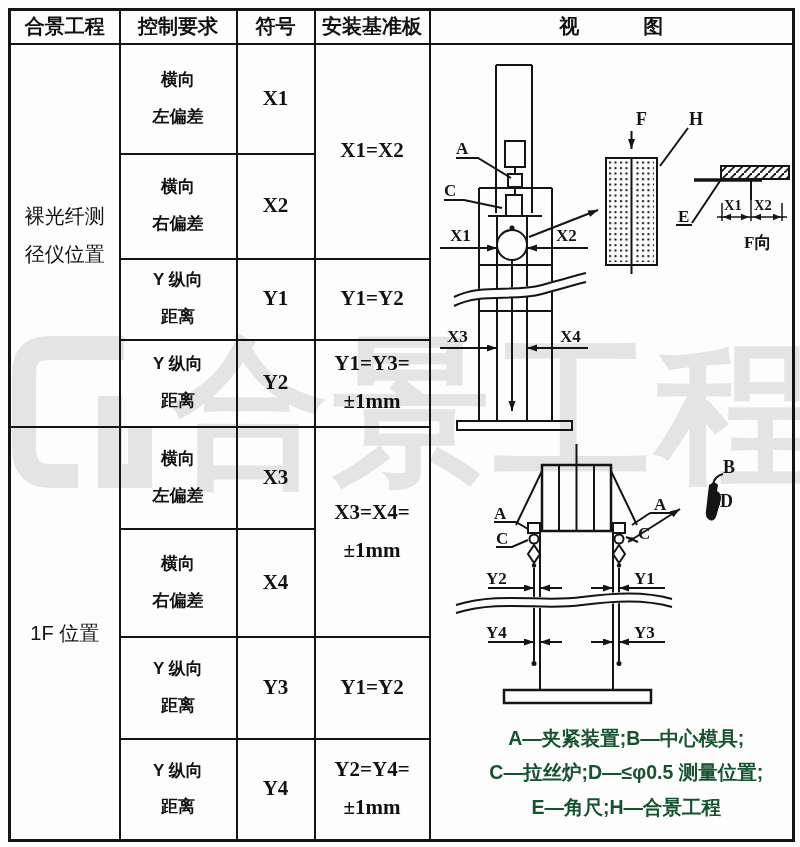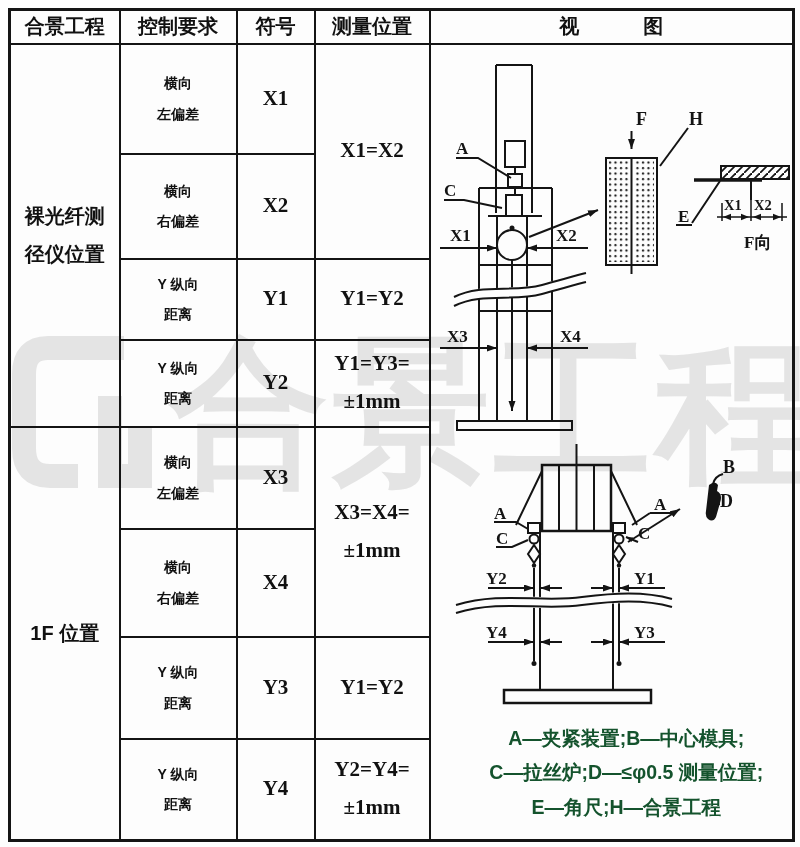--- a/index.html
+++ b/index.html
@@ -6,22 +6,22 @@
   html,body { width:800px; height:847px; }
   body { background:#fdfdfd; font-family:"Liberation Sans", sans-serif; position:relative; overflow:hidden; }
 
   
   .wm { position:absolute; left:6px; top:330px; display:flex; align-items:flex-start; z-index:0; }
   .wm-text { font-size:158px; line-height:1.05; font-weight:bold; color:#e4e4e4; letter-spacing:4px; margin-left:14px; white-space:nowrap; font-family:"Liberation Sans", sans-serif; }
 
   table.main { border-collapse:collapse; position:absolute; left:8px; top:8px; z-index:1; table-layout:fixed; background:transparent; border:3px solid #141414; }
   td, th { border:2.5px solid #141414; text-align:center; vertical-align:middle; padding:0; color:#111; }
   th { font-size:20px; font-weight:bold; }
-  .zh { font-size:14px; font-weight:bold; white-space:pre-line; line-height:2.15;margin-left:44px; }
-  .pos { font-size:20px; font-weight:bold; white-space:pre-line; line-height:1.9;margin-top:16px; }
+  .zh { font-size:17px; font-weight:bold; white-space:pre-line; line-height:2.15;margin-left:44px; }
+  .pos { font-size:20px; font-weight:normal; white-space:pre-line; line-height:1.9;margin-top:16px; }
   .sym, .req { font-family:"Liberation Serif", serif; font-size:21px; font-weight:bold; white-space:pre-line; line-height:1.8; }
   .view-header span { letter-spacing:64px; margin-right:-64px; }
   td.viewcell { vertical-align:top; position:relative; }
 
   .legend { position:absolute; left:15px; top:684px; width:100%; text-align:center; font-weight:bold; font-size:19.5px; color:#14532d; line-height:1.0; }
   .legend div { margin-bottom:15px; white-space:nowrap; }
 
   svg text { font-family:"Liberation Serif", serif; font-weight:bold; fill:#141414; }
 </style>
 </head>
@@ -43,21 +43,21 @@
       <col style="width:117px">
       <col style="width:78px">
       <col style="width:115px">
       <col style="width:364px">
   </colgroup>
   <tbody>
       <tr style="height:34px">
     <th>合景工程</th>
     <th>控制要求</th>
     <th>符号</th>
-    <th>测量位置</th>
+    <th>安装基准板</th>
     <th class="view-header"><span>视图</span></th>
   </tr>
 
   <tr style="height:110px">
     <td rowspan="4" class="pos">裸光纤测
 径仪位置</td>
     <td class="zh">横向
 左偏差</td>
     <td class="sym">X1</td>
     <td rowspan="2" class="req">X1=X2</td>

